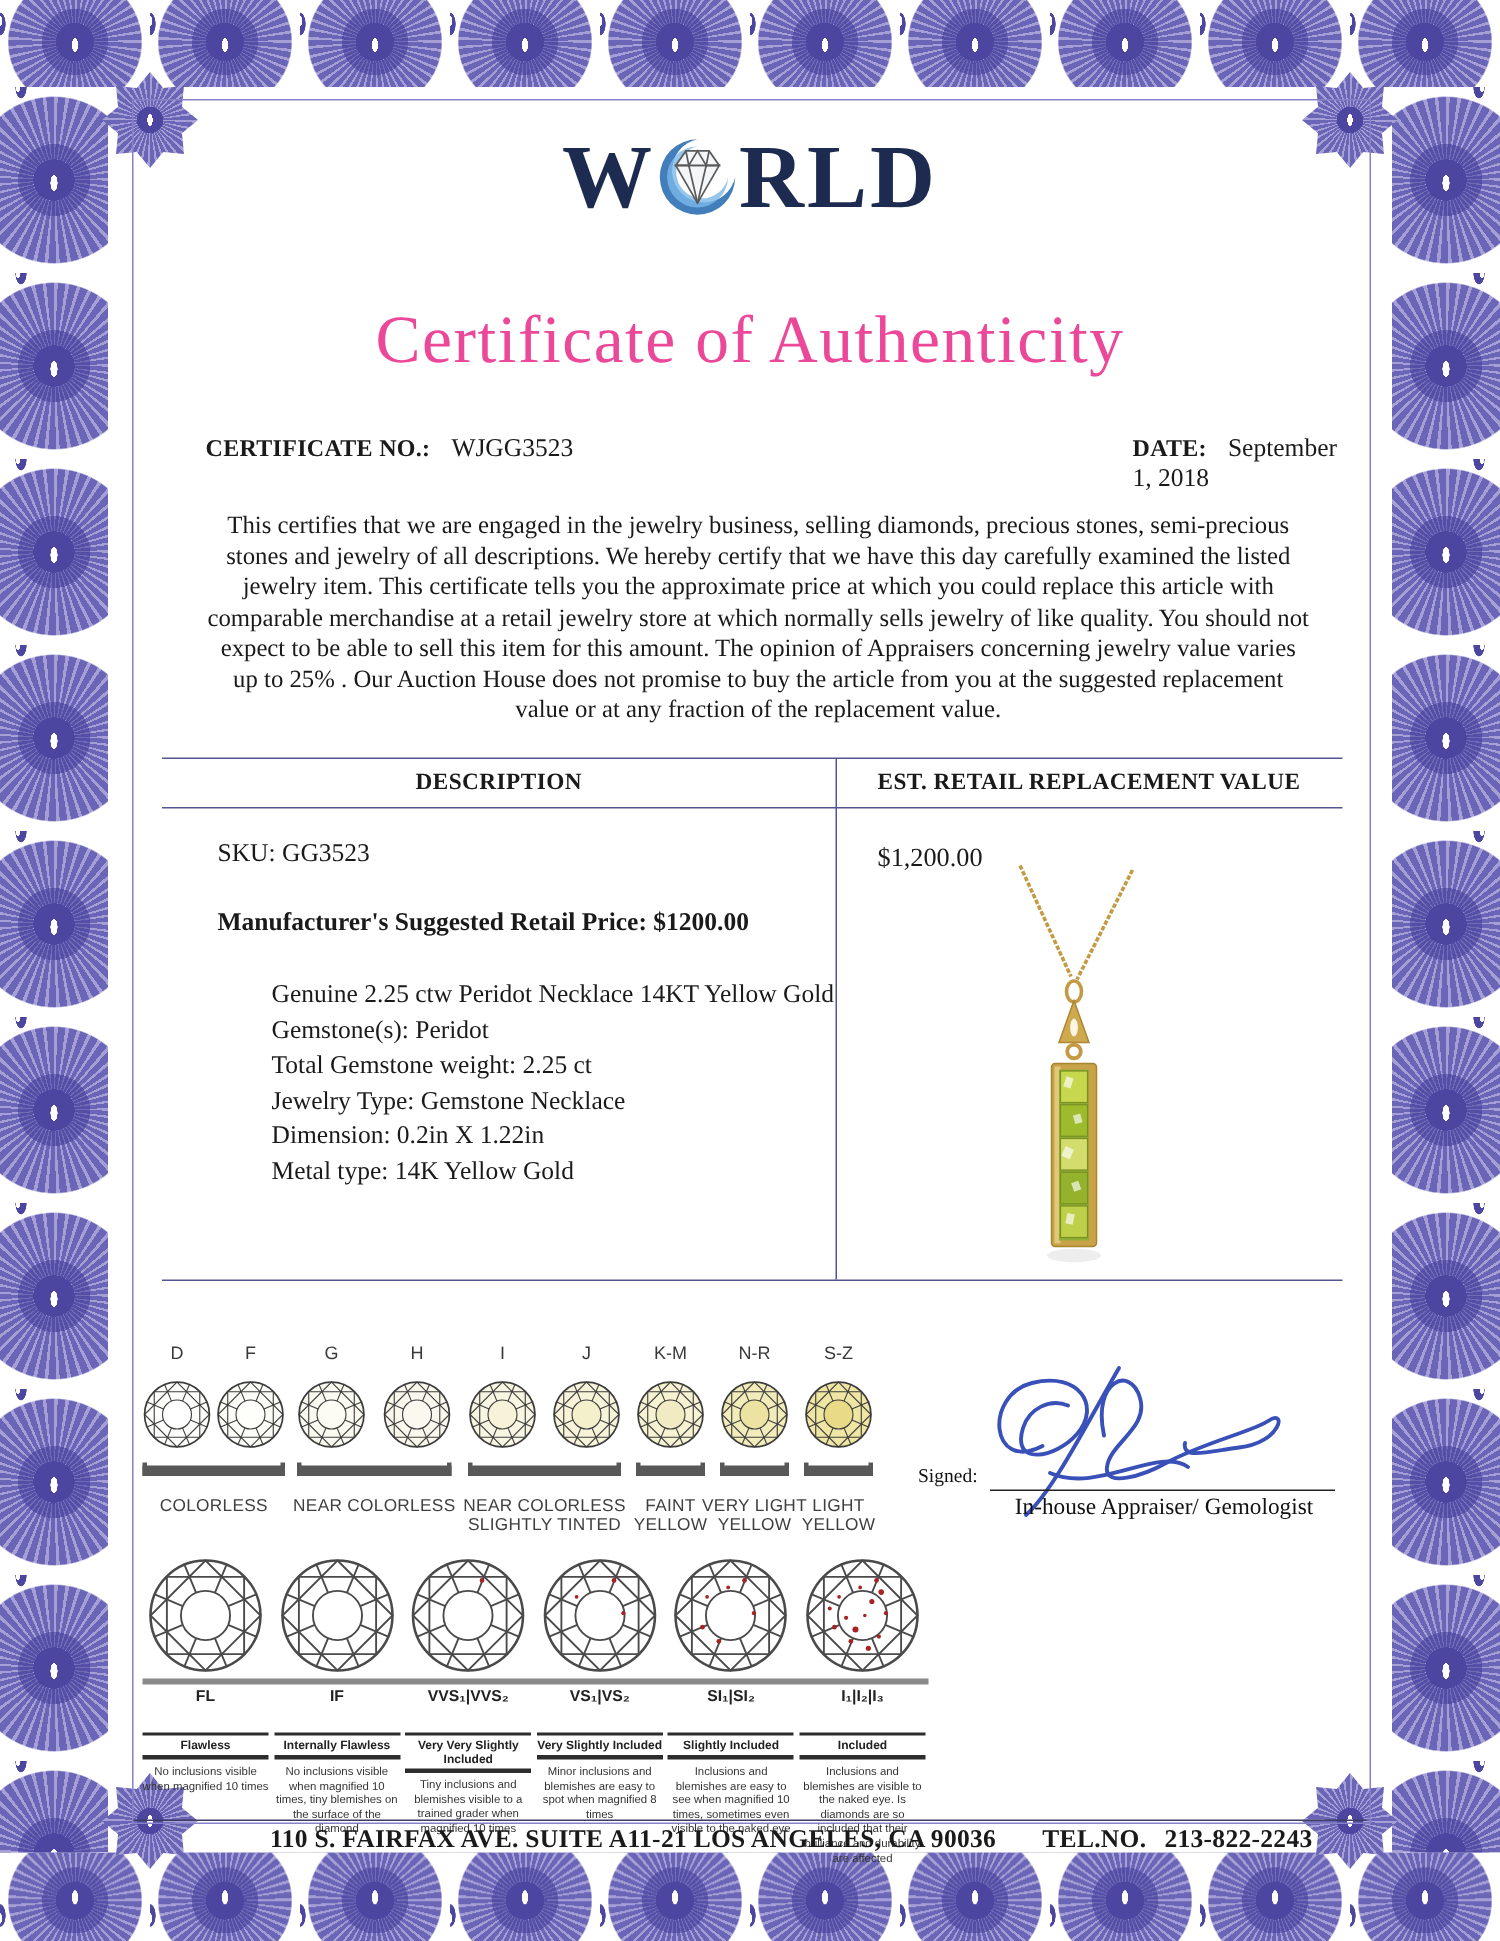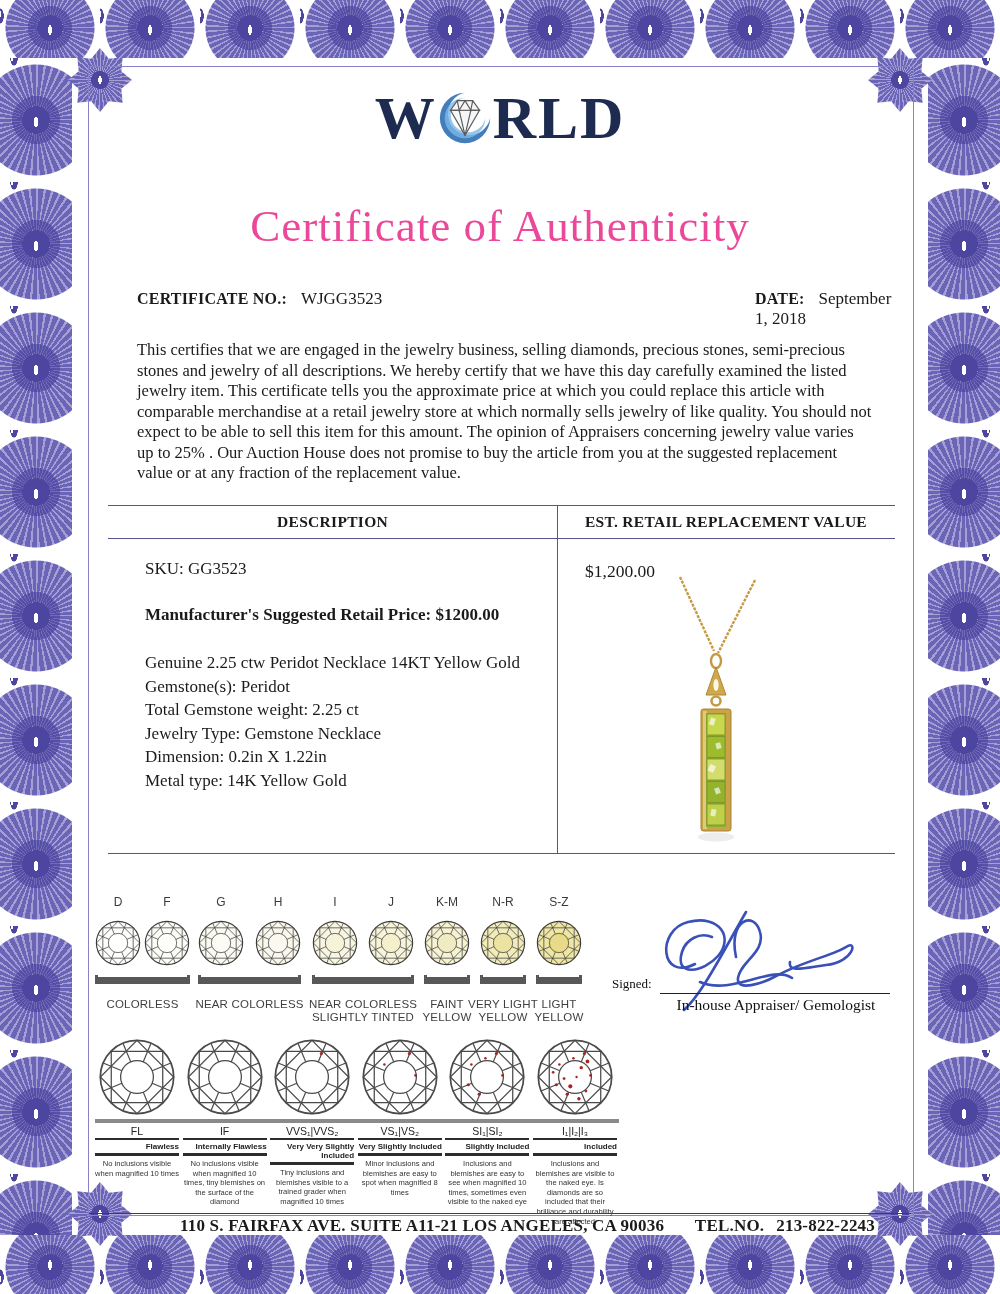--- a/index.html
+++ b/index.html
@@ -72,34 +72,34 @@
 
   .title{position:absolute;left:0;top:200px;width:1000px;text-align:center;
     font-size:45px;color:#ec4899;letter-spacing:1px;}
 
   .certrow{position:absolute;left:137px;top:289px;width:735px;font-size:16px;}
   .certlab{font-weight:700;letter-spacing:.2px;}
   .certval{font-size:17px;margin-left:14px;}
   .daterow{position:absolute;left:618px;top:0px;}
 
   .bodytext{position:absolute;left:137px;top:340px;width:737px;
-    font-size:16.5px;line-height:20.5px;text-align:left;}
+    font-size:16.5px;line-height:20.5px;text-align:center;}
 
   .jtable{position:absolute;left:108px;top:505px;width:787px;height:347px;
     border-top:1.5px solid #55558f;border-bottom:1.5px solid #55558f;}
   .jt-head{display:flex;height:32px;border-bottom:1.5px solid #55558f;}
   .jt-h1{width:449px;text-align:center;font-weight:700;font-size:15.5px;line-height:32px;letter-spacing:.3px;}
   .jt-h2{width:338px;text-align:center;font-weight:700;font-size:15.5px;line-height:32px;letter-spacing:.3px;}
   .jt-body{display:flex;height:313px;}
   .jt-c1{width:449px;padding:20px 0 0 37px;box-sizing:border-box;font-size:17px;}
   .jt-c2{width:338px;position:relative;padding:22px 0 0 28px;box-sizing:border-box;font-size:17.5px;}
   .jt-div{position:absolute;left:449px;top:0;width:0;height:347px;border-left:1.5px solid #55558f;}
   .sku{margin-bottom:26px;}
   .msrp{margin-bottom:26px;font-weight:bold;}
-  .detail-line{line-height:23.5px;}
+  .detail-line{line-height:23.5px;margin-left:36px;}
   .necklace{position:absolute;left:28px;top:36px;}
 
   .disclaimer{position:absolute;left:145px;top:864px;font-size:15.5px;}
 
   
   .colorchart{position:absolute;left:95px;top:895px;width:522px;height:152px;
     font-family:"Liberation Sans",sans-serif;}
   .cc-letter{position:absolute;top:0;width:48px;text-align:center;font-size:12px;color:#3a3a3a;}
   .cc-gem{position:absolute;top:25px;width:46px;height:46px;}
   .cc-bar{position:absolute;top:80px;height:9px;box-sizing:border-box;
@@ -112,23 +112,23 @@
   .signed-label{position:absolute;left:4px;top:76px;font-size:13px;color:#111;}
   .sig-line{position:absolute;left:52px;top:93px;width:230px;border-bottom:1.5px solid #222;}
   .sig-title{position:absolute;left:40px;top:96px;width:256px;text-align:center;font-size:15.5px;color:#111;}
 
   
   .claritychart{position:absolute;left:95px;top:1036px;width:524px;
     font-family:"Liberation Sans",sans-serif;}
   .cl-gem{position:absolute;top:2px;width:78px;height:78px;}
   .cl-topband{position:absolute;top:83px;left:0;width:524px;height:3.5px;background:#8a8a8a;}
   .cl-col{position:absolute;top:89px;width:84px;}
-  .cl-grade{font-weight:400;font-size:10.5px;text-align:center;color:#222;
-    border-bottom:2px solid #2d2d2d;padding-bottom:1px;}
-  .cl-name{font-weight:700;font-size:8px;text-align:right;color:#222;padding:2px 0 2px 0;
+  .cl-grade{font-weight:700;font-size:10.5px;text-align:center;color:#222;
+    border-bottom:2px solid #2d2d2d;padding-bottom:18px;}
+  .cl-name{font-weight:700;font-size:8px;text-align:center;color:#222;padding:2px 0 2px 0;
     border-bottom:3px solid #2d2d2d;}
   .cl-desc{font-size:7.6px;line-height:9.6px;text-align:center;color:#333;padding-top:3px;}
 
   .footer-sep{position:absolute;left:89px;top:1213px;width:822px;border-top:1.5px solid #3c3c64;}
   .footer{position:absolute;left:93px;top:1216px;width:814px;display:flex;
     font-size:17px;font-weight:700;letter-spacing:.2px;}
   .f-address{margin-left:87px;}
   .f-tel{margin-left:auto;margin-right:32px;display:flex;gap:12px;}
 </style>
 </head>

